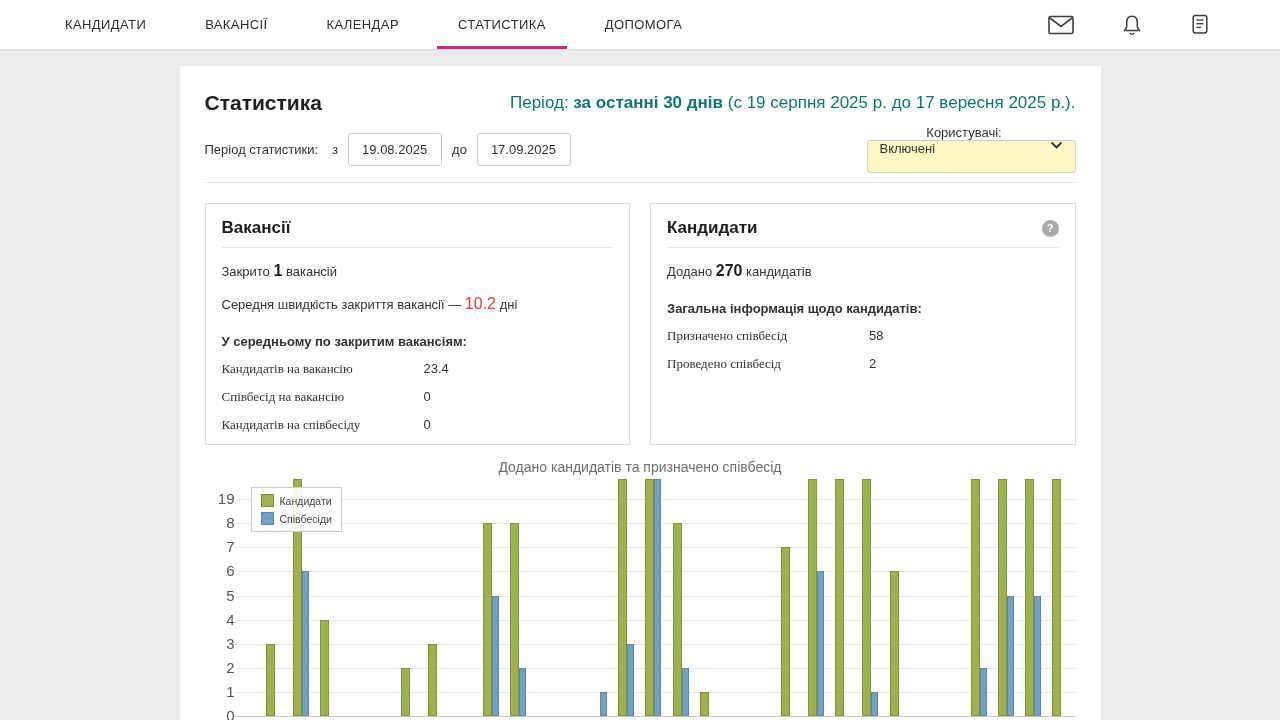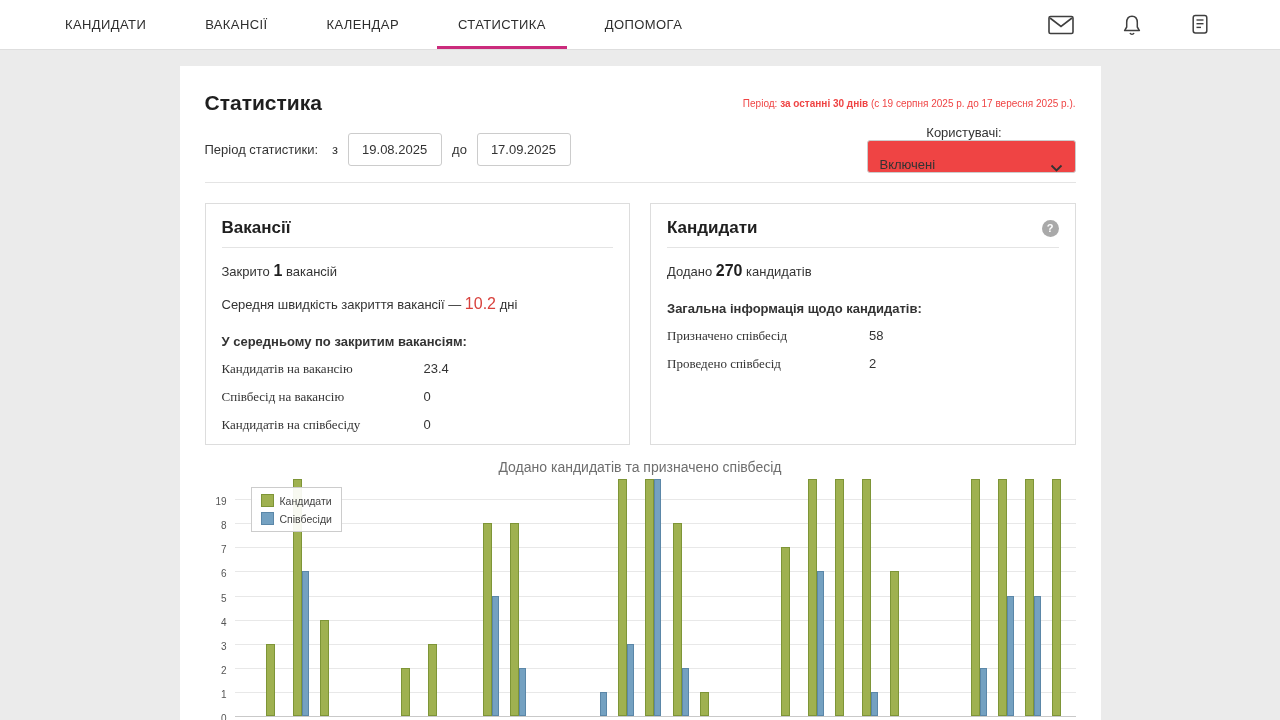--- a/index.html
+++ b/index.html
@@ -15,32 +15,32 @@
     border-bottom:3px solid transparent; white-space:nowrap; }
   .nav-tab.active { border-bottom-color:#cb2b7c; }
   .nav-icons { margin-left:auto; display:flex; align-items:center; gap:48px; padding-right:70px; }
   .nav-icon { cursor:pointer; display:flex; }
 
   
   .panel { width:921px; margin:16px auto 0; background:#fff; height:654px;
     padding:0 25px; overflow:hidden; }
   .panel-header { display:flex; align-items:center; justify-content:space-between; padding-top:22px; height:52px; }
   .page-title { font-size:21px; font-weight:bold; color:#1f1f1f; }
-  .period-summary { font-size:10px; color:#ef4444; }
+  .period-summary { font-size:17px; color:#0f766e; }
   .period-summary b { font-weight:bold; }
 
   .filter-row { display:flex; align-items:center; height:34px; margin-top:14px; font-size:13px; }
   .filter-label { margin-right:14px; }
   .small-label { margin:16px 10px; }
   .date-input { width:94px; height:33px; border:1px solid #ccc; border-radius:3px;
     font-size:13px; color:#333; padding-left:13px; outline:none;
     font-family:"Liberation Sans","DejaVu Sans",sans-serif; background:#fff; }
   .right-group { margin-left:auto; display:flex; align-items:center;flex-direction:column; }
-  .select { width:209px; height:33px; border:1px solid #ccc; border-radius:3px; background:#ef4444;
-    display:flex; align-items:flex-end; justify-content:space-between; padding:0 12px; cursor:pointer; }
+  .select { width:209px; height:33px; border:1px solid #ccc; border-radius:3px; background:#fef9c3;
+    display:flex; align-items:flex-start; justify-content:space-between; padding:0 12px; cursor:pointer; }
 
   .divider { border-top:1px solid #e4e4e4; margin-top:16px; }
 
   
   .cards { display:flex; gap:20px; margin-top:20px; }
   .card { flex:1; border:1px solid #ddd; background:#fff; height:242px; padding:0 16px; }
   .card-title-row { display:flex; justify-content:space-between; align-items:center;
     padding:14px 0 9px; border-bottom:1px solid #e4e4e4; }
   .card-title { font-size:17px; font-weight:bold; color:#202020; }
   .help-badge { width:17px; height:17px; border-radius:50%; background:#a9a9a9; color:#fff;
@@ -53,21 +53,21 @@
   .stat-row { display:flex; margin-top:12px; font-size:13px; }
   .stat-label { width:202px;font-family:Liberation Serif, serif; }
 
   
   .chart-title { text-align:center; margin-top:14px; font-size:14px; color:#6e6e6e; }
   .chart { display:flex; margin-top:5px; }
   .chart-yaxis { position:relative; width:30px; }
   .chart-plot { position:relative; flex:1; height:237px; }
   .gridline { position:absolute; left:0; right:0; height:1px; background:#e8e8e8; }
   .gridline.baseline { background:#c9c9c9; }
-  .ytick { position:absolute; right:8px; font-size:10px; color:#555; }
+  .ytick { position:absolute; right:0; font-size:15px; color:#555; }
   .bar { position:absolute; bottom:1px; }
   .bar-green { background:#9fb150; border:1px solid #7e9537; }
   .bar-blue { background:#74a1c1; border:1px solid #5b87a8; }
   .legend { position:absolute; top:7px; left:16px; background:rgba(255,255,255,.92);
     border:1px solid #ccc; padding:6px 9px; z-index:3; }
   .legend-row { display:flex; align-items:center; gap:6px; font-size:10.5px; color:#444; }
   .legend-row + .legend-row { margin-top:5px; }
   .legend-swatch { width:13px; height:13px; border:1px solid; }
   .swatch-green { background:#9fb150; border-color:#7e9537; }
   .swatch-blue { background:#74a1c1; border-color:#5b87a8; }

